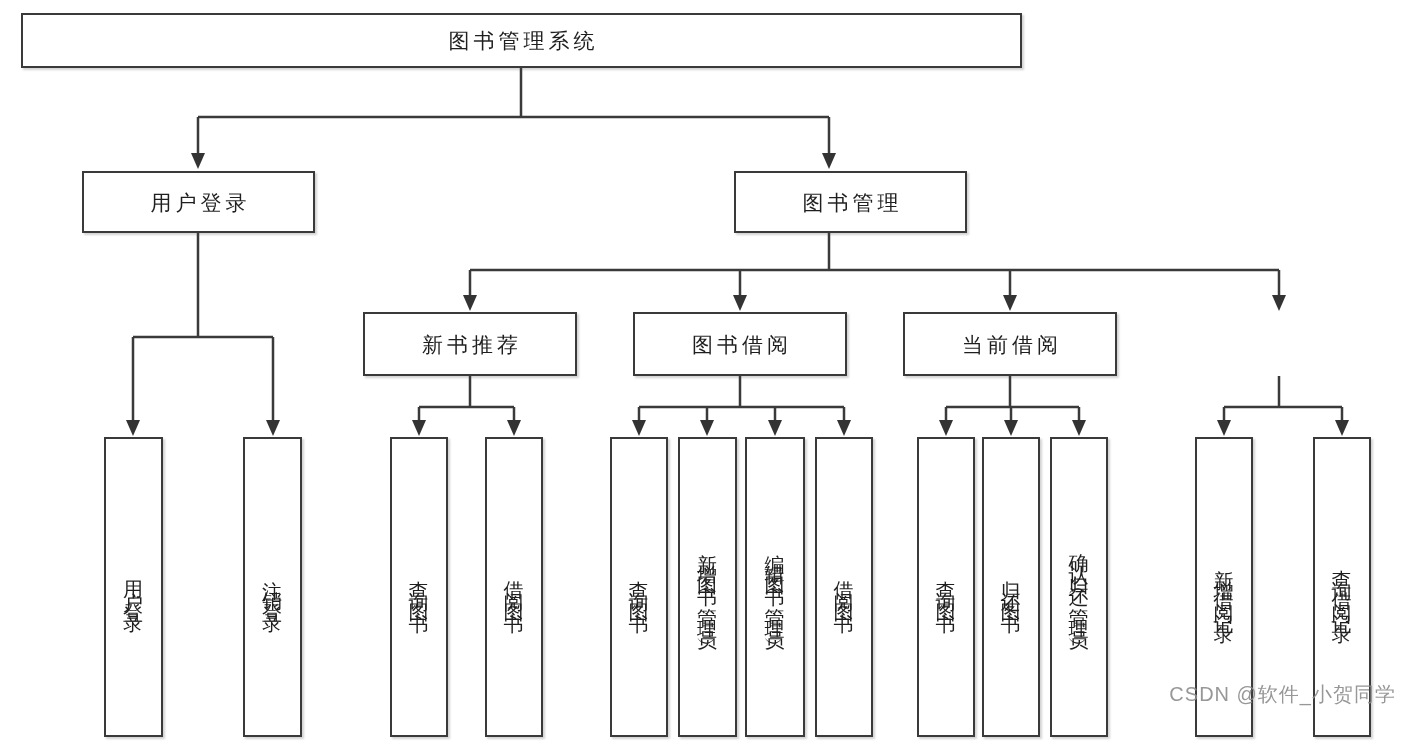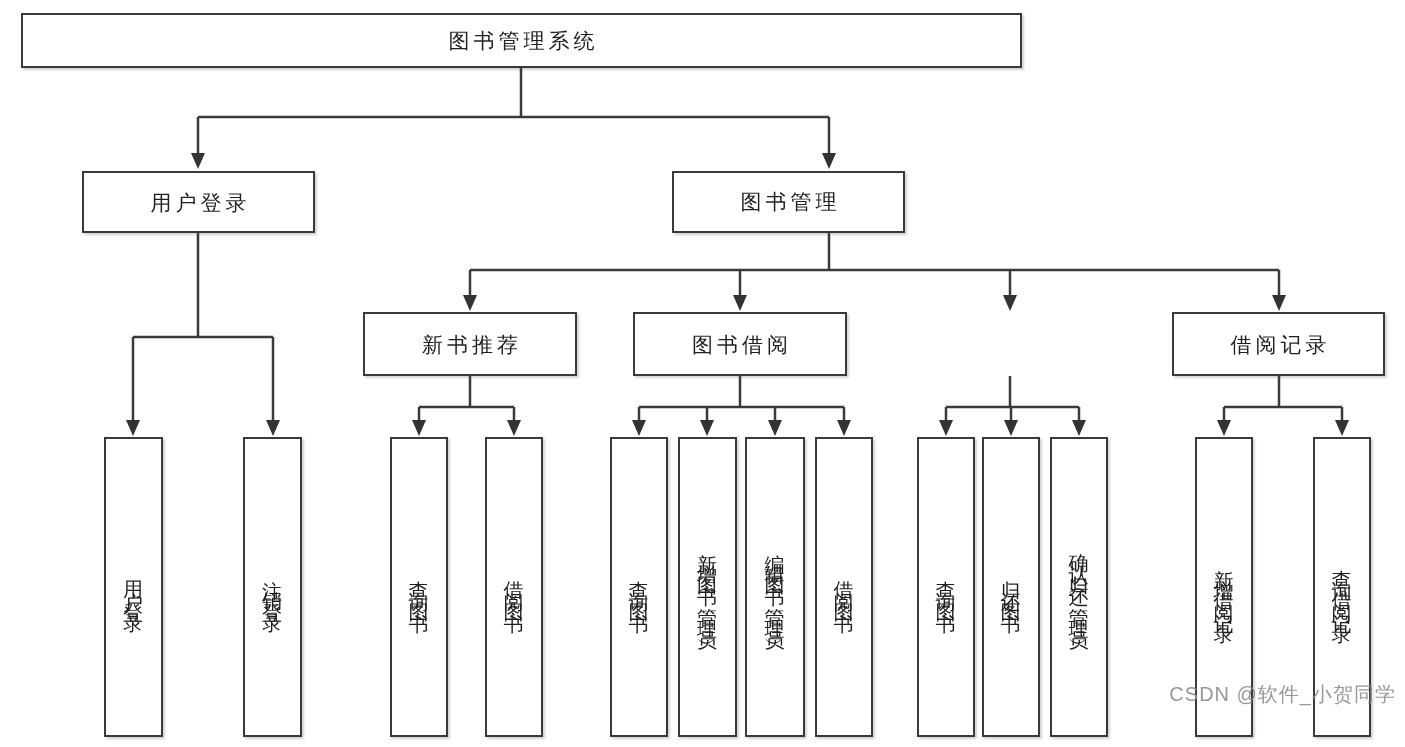--- a/index.html
+++ b/index.html
@@ -90,25 +90,25 @@
       <polygon points="1004,420 1018,420 1011,436"></polygon>
       <polygon points="1072,420 1086,420 1079,436"></polygon>
       <polygon points="1217,420 1231,420 1224,436"></polygon>
       <polygon points="1335,420 1349,420 1342,436"></polygon>
     </g>
   </svg>
 
   <div class="node h-node" style="left:21px; top:13px; width:1001px; height:55px;">图书管理系统</div>
 
   <div class="node h-node" style="left:82px; top:171px; width:233px; height:62px;">用户登录</div>
-  <div class="node h-node" style="left:672px; top:171px; width:233px; height:62px;font-family:Liberation Serif, serif;">图书管理</div>
+  <div class="node h-node" style="left:734px; top:171px; width:233px; height:62px;">图书管理</div>
 
   <div class="node h-node" style="left:633px; top:312px; width:214px; height:64px;">图书借阅</div>
   <div class="node h-node" style="left:363px; top:312px; width:214px; height:64px;">新书推荐</div>
-  <div class="node h-node" style="left:1172px; top:312px; width:213px; height:64px;">借阅记录</div>
+  <div class="node h-node" style="left:903px; top:312px; width:214px; height:64px;">当前借阅</div>
 
   <div class="node v-node" style="left:104px; top:437px; width:59px; height:300px;">用户登录</div>
   <div class="node v-node" style="left:243px; top:437px; width:59px; height:300px;">注销登录</div>
   <div class="node v-node" style="left:390px; top:437px; width:58px; height:300px;">查询图书</div>
   <div class="node v-node" style="left:485px; top:437px; width:58px; height:300px;">借阅图书</div>
   <div class="node v-node" style="left:610px; top:437px; width:58px; height:300px;">查询图书</div>
   <div class="node v-node" style="left:678px; top:437px; width:59px; height:300px;">新增图书（管理员）</div>
   <div class="node v-node" style="left:745px; top:437px; width:60px; height:300px;">编辑图书（管理员）</div>
   <div class="node v-node" style="left:815px; top:437px; width:58px; height:300px;">借阅图书</div>
   <div class="node v-node" style="left:917px; top:437px; width:58px; height:300px;">查询图书</div>

